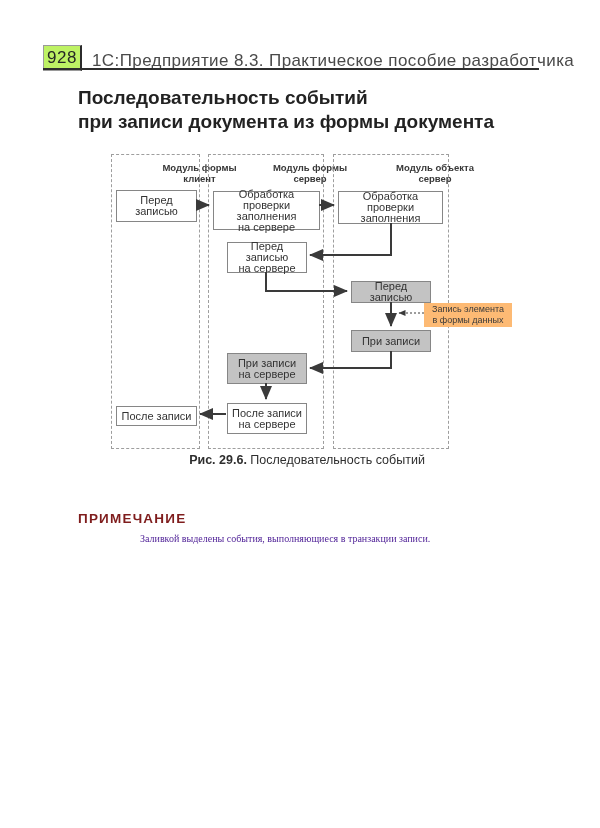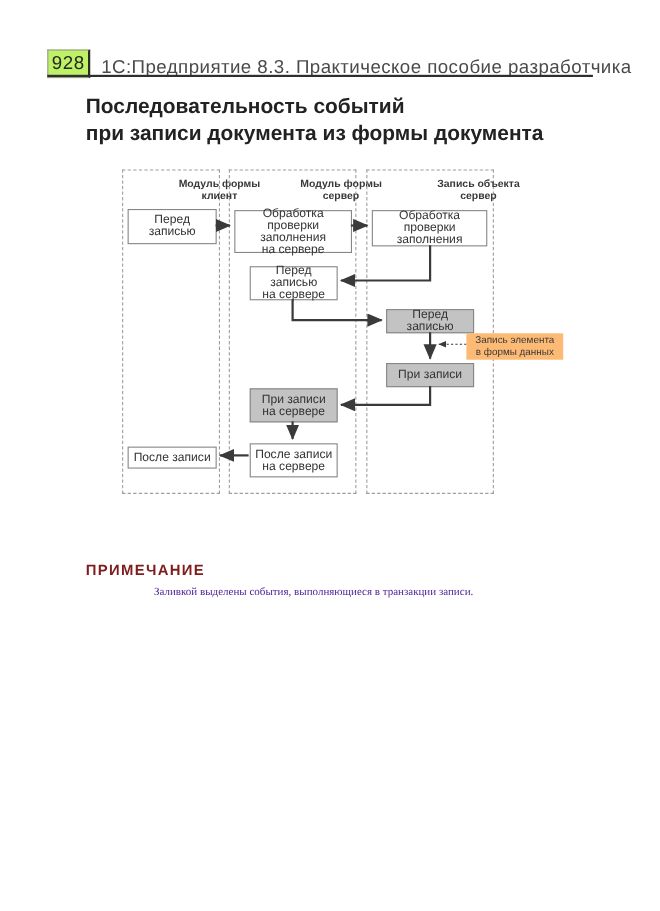--- a/index.html
+++ b/index.html
@@ -101,21 +101,21 @@
   </div>
 </div>
 <div class="abs lane lane-2">
   <div class="lane-title">
     <div>Модуль формы</div>
     <div>сервер</div>
   </div>
 </div>
 <div class="abs lane lane-3">
   <div class="lane-title">
-    <div>Запись объекта</div>
+    <div>Модуль объекта</div>
     <div>сервер</div>
   </div>
 </div>
 
 <div class="abs node n0">
   <div>Перед</div>
   <div>записью</div>
 </div>
 <div class="abs node n1">
   <div>Обработка</div>
@@ -166,16 +166,20 @@
     <polyline points="266,272 266,291 347,291" marker-end="url(#ah)"></polyline>
     <line x1="391" y1="302" x2="391" y2="326" marker-end="url(#ah)"></line>
     <polyline points="391,351 391,368 310,368" marker-end="url(#ah)"></polyline>
     <line x1="266" y1="383" x2="266" y2="399" marker-end="url(#ah)"></line>
     <line x1="226" y1="414" x2="200" y2="414" marker-end="url(#ah)"></line>
   </g>
   <line x1="424" y1="313" x2="399" y2="313" stroke="#3a3a3a" stroke-width="1" stroke-dasharray="2,2" marker-end="url(#ah)"></line>
 </svg>
 
 <div class="abs fig-caption">
+  <div>
+    <span class="fig-label">Рис. 29.6.</span>
+    <span>Последовательность событий</span>
+  </div>
 </div>
 
 <div class="abs note-heading">ПРИМЕЧАНИЕ</div>
 <div class="abs note-text">Заливкой выделены события, выполняющиеся в транзакции записи.</div>
 
 </body></html>

